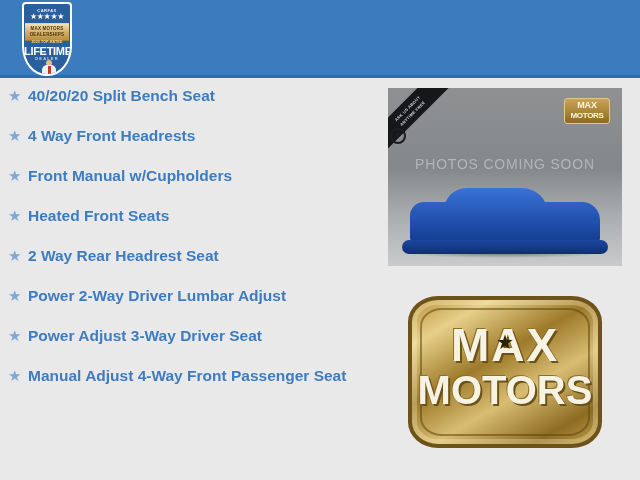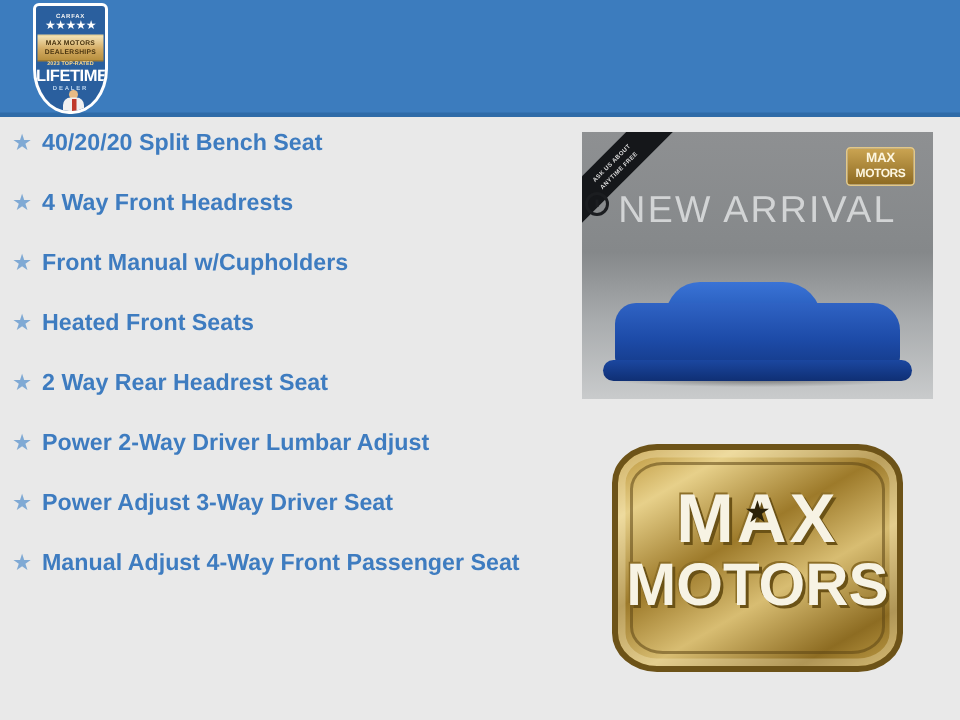--- a/index.html
+++ b/index.html
@@ -465,21 +465,21 @@
       <div class="ribbon-l1">ASK US ABOUT</div>
       <div class="ribbon-l2">ANYTIME FREE</div>
     </div>
     <div id="photo-clock-icon"></div>
 
     <div id="photo-watermark">
       <div class="wm-l1">MAX</div>
       <div class="wm-l2">MOTORS</div>
     </div>
 
-    <div id="photo-arrival-title">NEW ARRIVAL</div>
+    <div id="photo-arrival-sub">PHOTOS COMING SOON</div>
 
     <div id="covered-car">
       <div class="car-shadow"></div>
       <div class="car-cabin"></div>
       <div class="car-body"></div>
       <div class="car-skirt"></div>
     </div>
   </div>
 
   <div id="max-motors-logo">

